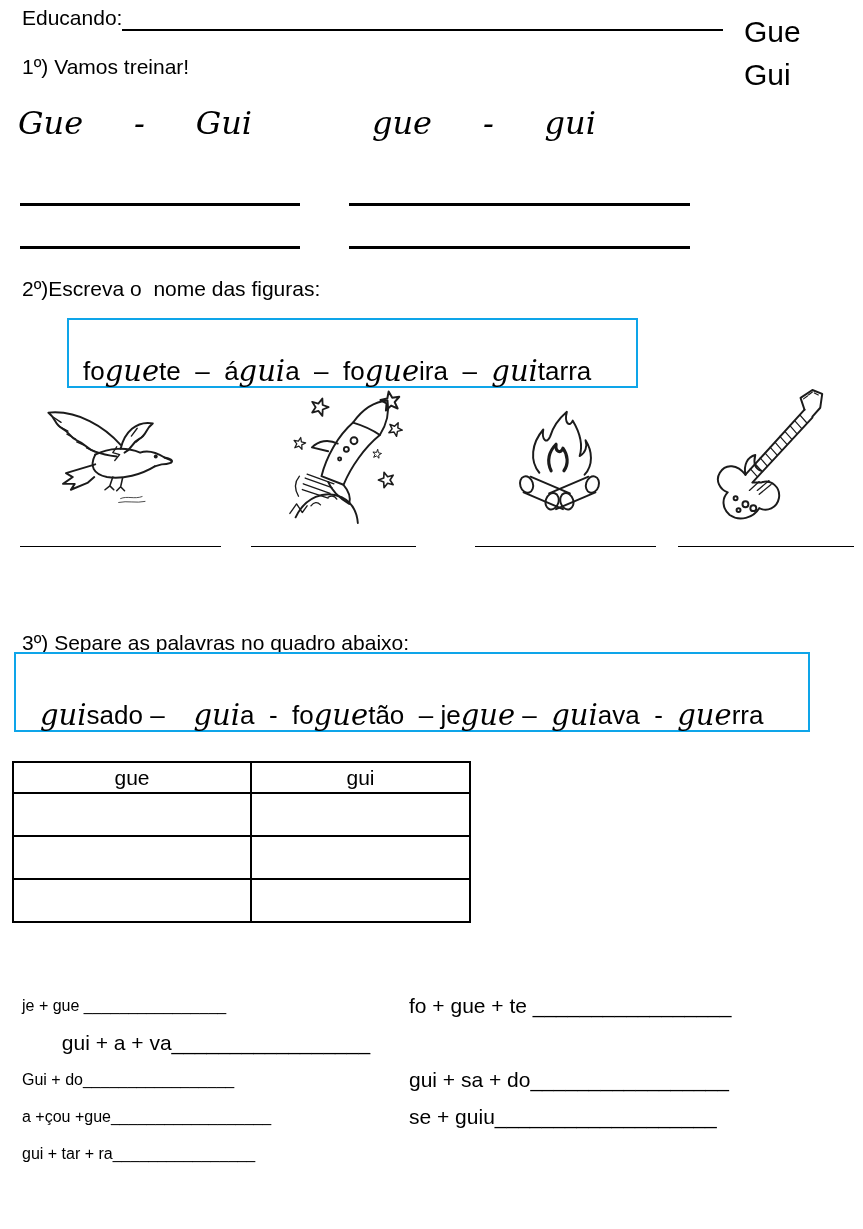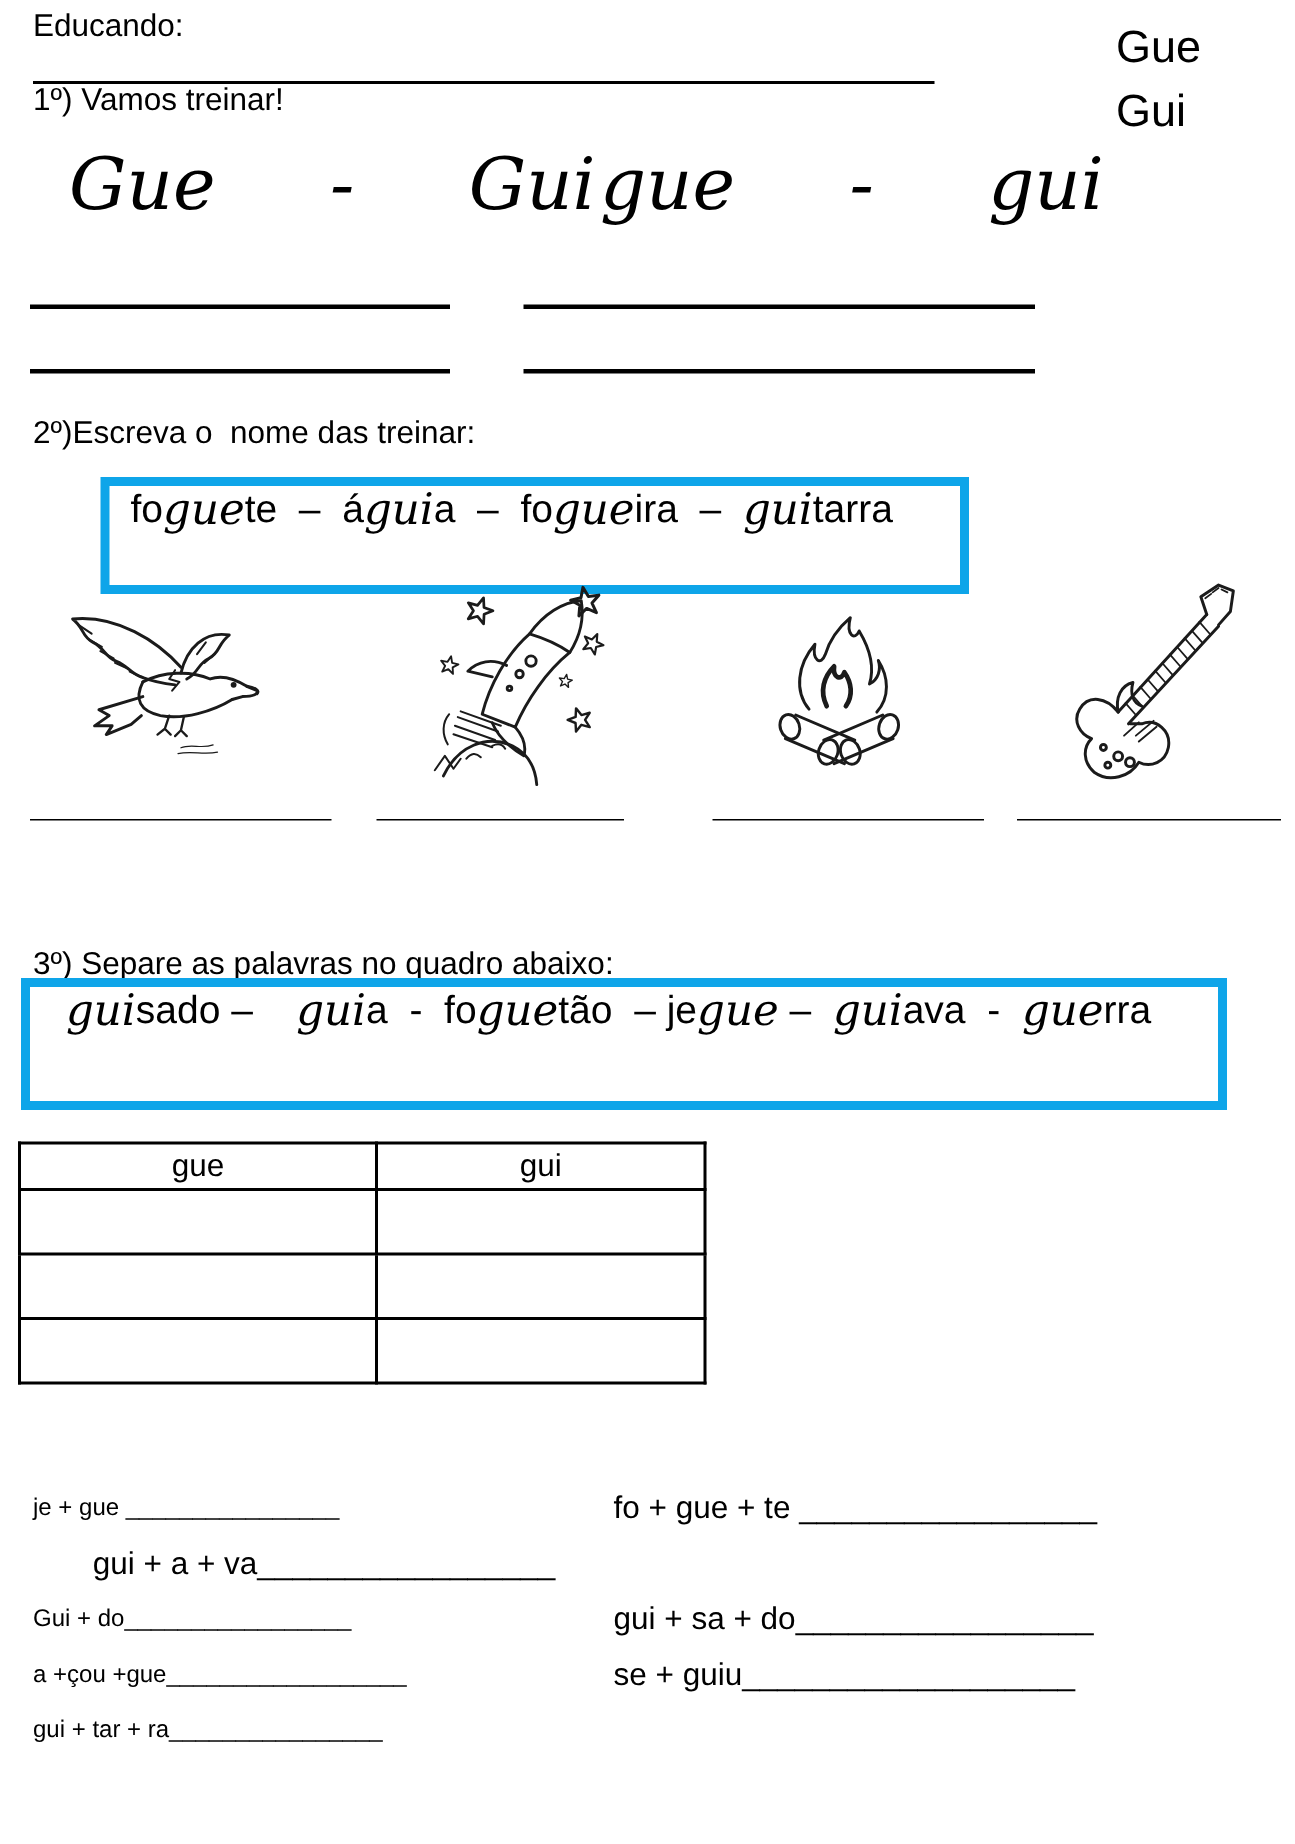--- a/index.html
+++ b/index.html
@@ -1,27 +1,27 @@
 <!DOCTYPE html>
 <html><head>
 <meta charset="utf-8">
 <style>
   html,body{margin:0;padding:0;background:#fff;}
   .page{position:relative;width:863px;height:1229px;background:#ffffff;
         font-family:"Liberation Sans",sans-serif;color:#000;overflow:hidden;}
   .abs{position:absolute;}
   .t21{font-size:21px;white-space:pre;line-height:26px;}
   .topic{position:absolute;left:744px;top:10px;font-size:30px;line-height:43px;}
-  .name-row{position:absolute;left:22px;top:5px;display:flex;flex-direction:column;}
+  .name-row{position:absolute;left:22px;top:5px;display:flex;align-items:flex-end;}
   .fill-line{display:inline-block;border-bottom:2px solid #000;height:23px;}
   .cursive{font-family:"DejaVu Serif",serif;font-style:italic;}
-  .big-cursive{font-size:48px;white-space:pre;line-height:54px;margin-left:28px;}
+  .big-cursive{font-size:32px;white-space:pre;line-height:54px;}
   .rule{position:absolute;border-bottom:3px solid #000;height:0;}
   .rule.thin{border-bottom:1.5px solid #000;}
-  .wordbox{position:absolute;border:6px solid #0ea5e9;display:flex;align-items:flex-start;
+  .wordbox{position:absolute;border:2px solid #0ea5e9;display:flex;align-items:flex-end;
            white-space:pre;font-size:26px;line-height:30px;}
   .wordbox .cursive{font-size:29px;}
   .figure{position:absolute;}
   .figure svg{display:block;}
   .sorttable{position:absolute;border-collapse:collapse;}
   .sorttable th,.sorttable td{border:2px solid #000;font-weight:400;font-size:21px;
            text-align:center;vertical-align:middle;padding:0;}
   .sorttable th{height:29px;}
   .sorttable td{height:41px;}
   .syl-rows{position:absolute;left:22px;top:988px;width:820px;}
@@ -45,21 +45,21 @@
   </div>
 
   <div class="abs t21" style="left:22px;top:54px;">1º) Vamos treinar!</div>
   <div class="abs cursive big-cursive" style="left:18px;top:96px;">Gue     -     Gui</div>
   <div class="abs cursive big-cursive" style="left:372px;top:96px;">gue     -     gui</div>
   <div class="rule" style="left:20px;top:203px;width:280px;"></div>
   <div class="rule" style="left:349px;top:203px;width:341px;"></div>
   <div class="rule" style="left:20px;top:246px;width:280px;"></div>
   <div class="rule" style="left:349px;top:246px;width:341px;"></div>
 
-  <div class="abs t21" style="left:22px;top:276px;">2º)Escreva o  nome das treinar:</div>
+  <div class="abs t21" style="left:22px;top:276px;">2º)Escreva o  nome das figuras:</div>
   <div class="wordbox" style="left:67px;top:318px;width:553px;height:66px;padding-left:14px;">
     <span>fo</span><span class="cursive">gue</span><span>te</span><span>  –  </span><span>á</span><span class="cursive">gui</span><span>a</span><span>  –  </span><span>fo</span><span class="cursive">gue</span><span>ira</span><span>  –  </span><span class="cursive">gui</span><span>tarra</span>
   </div>
 
   <div class="figure" style="left:25px;top:398px;">
     <svg width="160" height="122" viewBox="0 0 160 125">
       <g class="lineart">
         <path d="M96,48 C80,30 52,12 22,15 C30,21 28,27 36,31 C44,35 44,41 52,44 C60,47 62,53 70,55 C78,58 84,59 92,60"></path>
         <path d="M26,19 l9,6 M33,29 l9,5 M41,37 l9,5 M51,45 l9,4 M61,51 l9,4" stroke-width="1.4"></path>
         <path d="M96,52 C100,35 112,23 129,26 C121,32 123,38 115,42 C107,46 108,52 100,56"></path>

